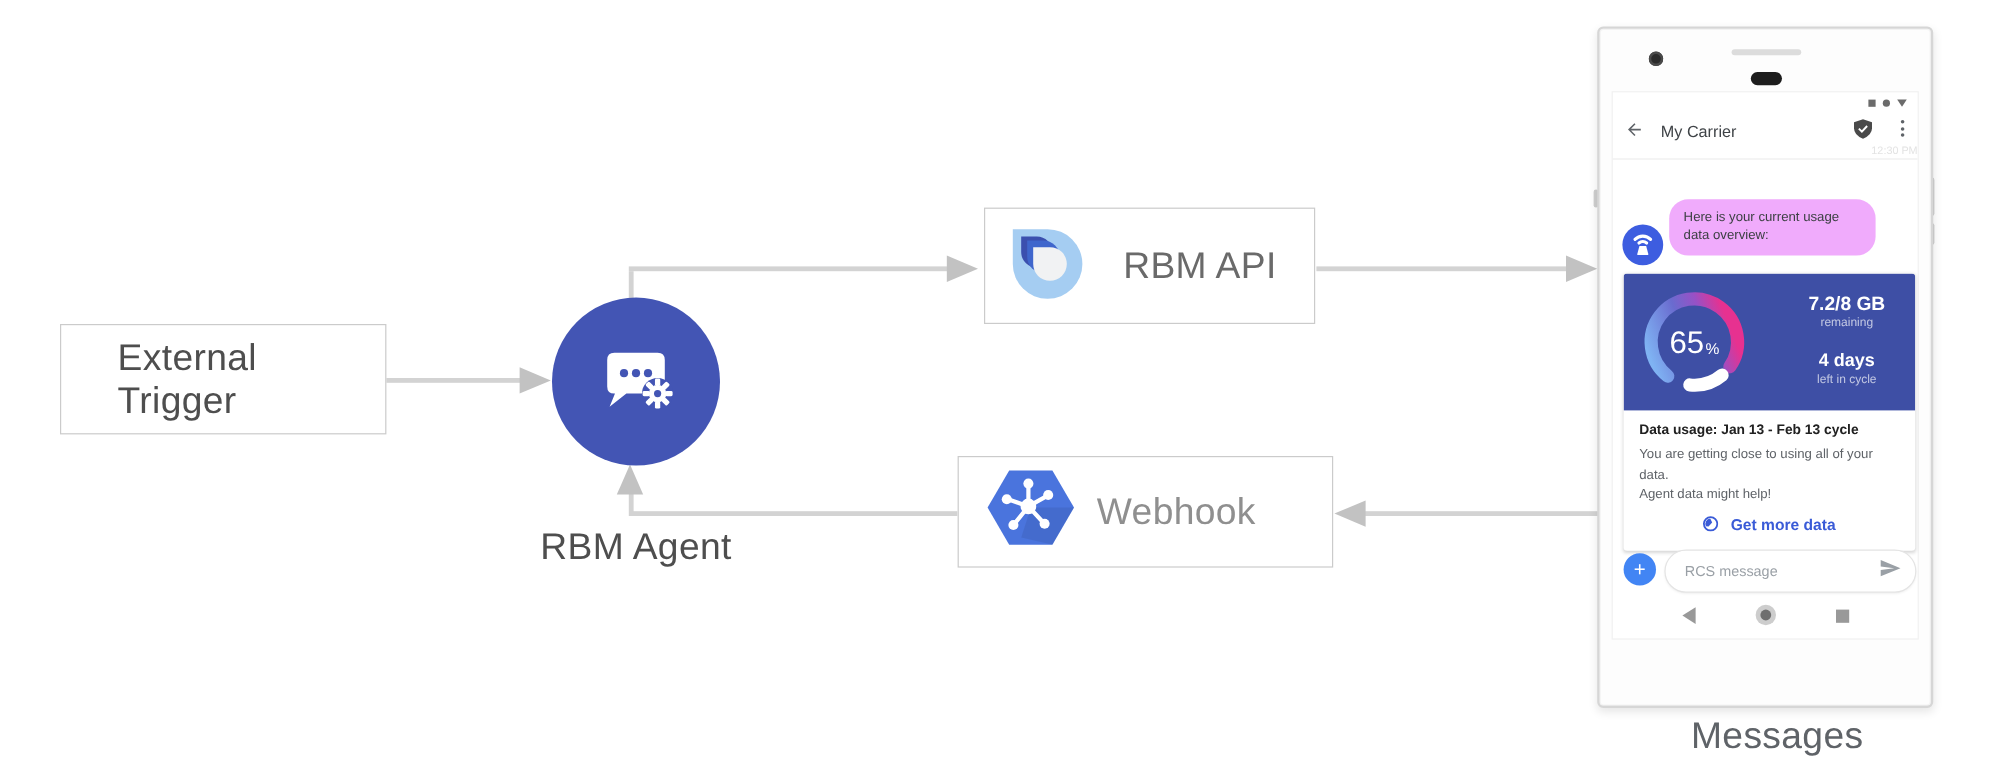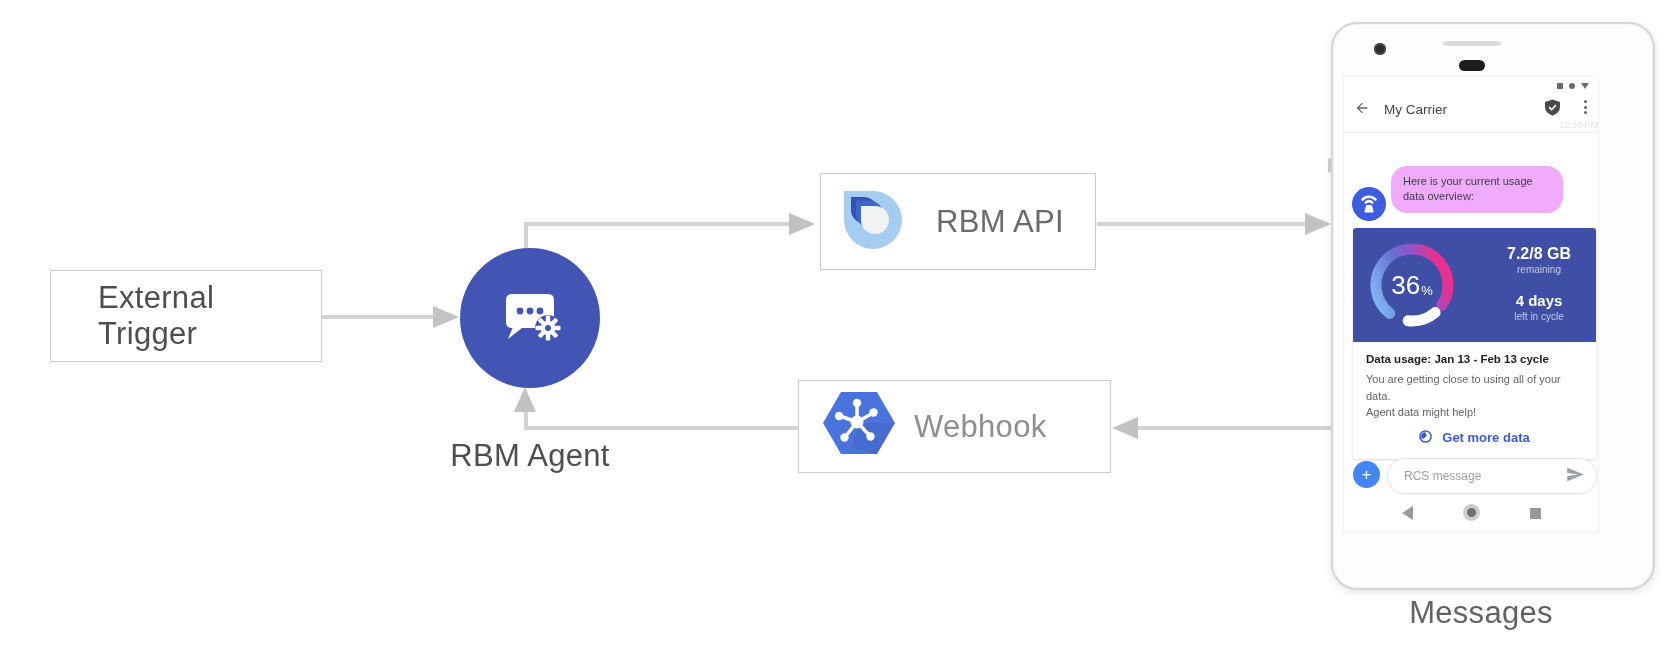--- a/index.html
+++ b/index.html
@@ -22,21 +22,21 @@
            font-size:31px;color:#6a6a6a;}
   #webhook-box{left:798px;top:380px;width:313px;height:93px;padding-left:20px;gap:15px;
            font-size:31px;color:#8f8f8f;}
   #agent-circle{position:absolute;left:460px;top:248px;width:140px;height:140px;border-radius:50%;
            background:#4355b4;display:flex;align-items:center;justify-content:center;}
   .node-label{position:absolute;font-weight:300;color:#4e4e4e;text-align:center;letter-spacing:.3px;}
   #agent-label{left:418px;top:438px;width:224px;font-size:31px;}
   #messages-label{left:1381px;top:595px;width:200px;font-size:31px;color:#5f6368;}
 
   
-  #phone{position:absolute;left:1331px;top:22px;width:324px;height:568px;border-radius:26px;
+  #phone{position:absolute;left:1331px;top:22px;width:280px;height:568px;border-radius:5px;
          background:#fdfdfd;border:2px solid #d6d6d6;box-sizing:border-box;
          box-shadow:0 3px 8px rgba(0,0,0,.10), inset 0 0 0 1px #f3f3f3;}
   .nub{position:absolute;background:#cfcfcf;border-radius:2px;}
   #nub-r1{left:1608px;top:148px;width:4px;height:32px;}
   #nub-r2{left:1608px;top:186px;width:4px;height:18px;}
   #nub-l1{left:1328px;top:158px;width:4px;height:15px;}
   .camera{position:absolute;left:41px;top:19px;width:12px;height:12px;border-radius:50%;
           background:#2b2b2b;box-shadow:inset 0 0 0 2px #4a4a4a;}
   .speaker{position:absolute;left:110px;top:17px;width:58px;height:5px;border-radius:3px;background:#dcdcdc;}
   .earpiece{position:absolute;left:126px;top:36px;width:26px;height:11px;border-radius:6px;background:#1d1d1d;}
@@ -241,21 +241,21 @@
                   <stop offset="0%" stop-color="#7fb3f3"></stop>
                   <stop offset="45%" stop-color="#6a6bcf"></stop>
                   <stop offset="70%" stop-color="#9751c6"></stop>
                   <stop offset="95%" stop-color="#e73190"></stop>
                 </linearGradient>
               </defs>
               <path d="M 24.8 75.4 A 36 36 0 1 1 76.5 67.6" stroke="url(#gaugeGrad)" stroke-width="11" fill="none" stroke-linecap="round"></path>
               <path d="M 70.1 74.6 A 36 36 0 0 1 43.2 82.8" stroke="#fff" stroke-width="11" fill="none" stroke-linecap="round"></path>
             </svg>
             <div class="gauge-text">
-              <span class="pct-num">36</span>
+              <span class="pct-num">65</span>
                 <span class="pct-sym">%</span>
             </div>
           </div>
           <div class="stats">
             <div class="stat-value">7.2/8 GB</div>
             <div class="stat-cap">remaining</div>
             <div class="stat-value second">4 days</div>
             <div class="stat-cap">left in cycle</div>
           </div>
         </div>

